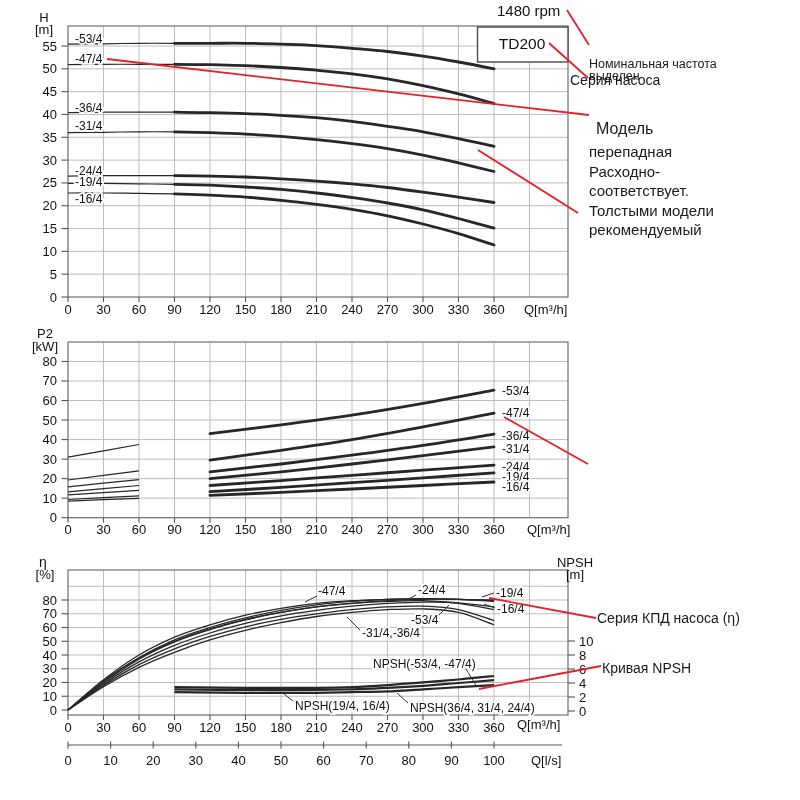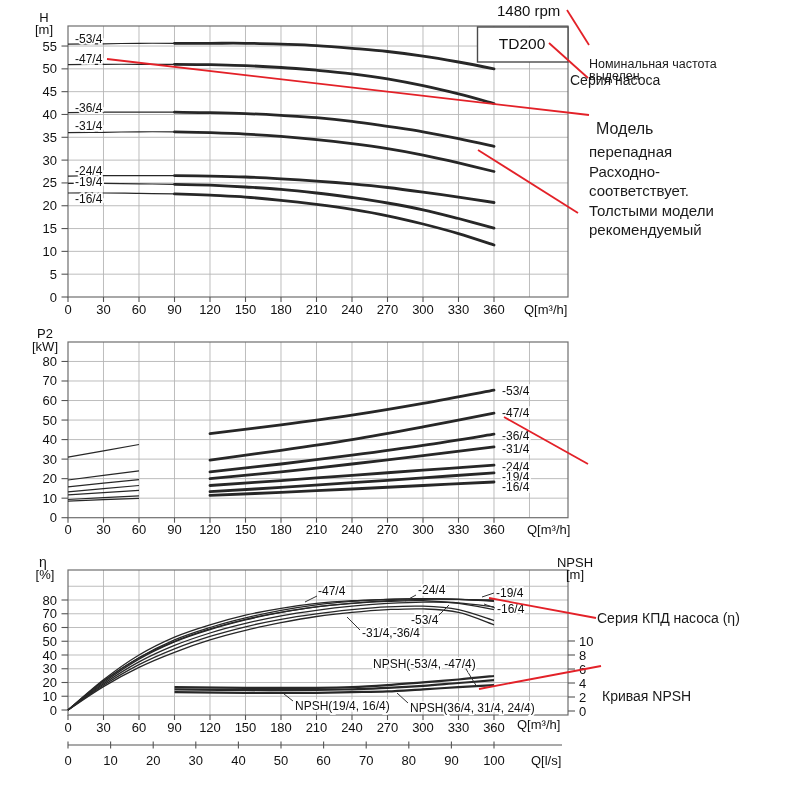--- a/index.html
+++ b/index.html
@@ -8,21 +8,21 @@
   svg{position:absolute;left:0;top:0;}
   svg text{font-family:"Liberation Sans","DejaVu Sans",sans-serif;}
   .ann{position:absolute;color:#1a1a1a;}
   .ann div{white-space:nowrap;}
   #a-rpm-note{left:589px;top:43px;font-size:12.5px;line-height:12px;margin-top:15px;}
   #a-series-note{left:570px;top:72px;font-size:14px;}
   #a-model-note{left:596px;top:120px;font-size:16px;}
   #a-hq-note{left:589px;top:142px;font-size:15px;line-height:19.5px;}
   #a-power-note{left:597px;top:390px;font-size:14px;line-height:19px;}
   #a-eff-note{left:597px;top:610px;font-size:14px;}
-  #a-npsh-note{left:602px;top:660px;font-size:14px;margin-top:28px;}
+  #a-npsh-note{left:602px;top:660px;font-size:14px;}
 </style>
 </head>
 <body>
 
 <div class="stage">
   <svg id="chart-svg" width="800" height="800" viewBox="0 0 800 800">
       <g>
         <line x1="103.4999" y1="26" x2="103.4999" y2="297" stroke="#b5b5b5" stroke-width="0.9"></line>
         <line x1="138.9998" y1="26" x2="138.9998" y2="297" stroke="#b5b5b5" stroke-width="0.9"></line>
         <line x1="174.49970000000002" y1="26" x2="174.49970000000002" y2="297" stroke="#b5b5b5" stroke-width="0.9"></line>

